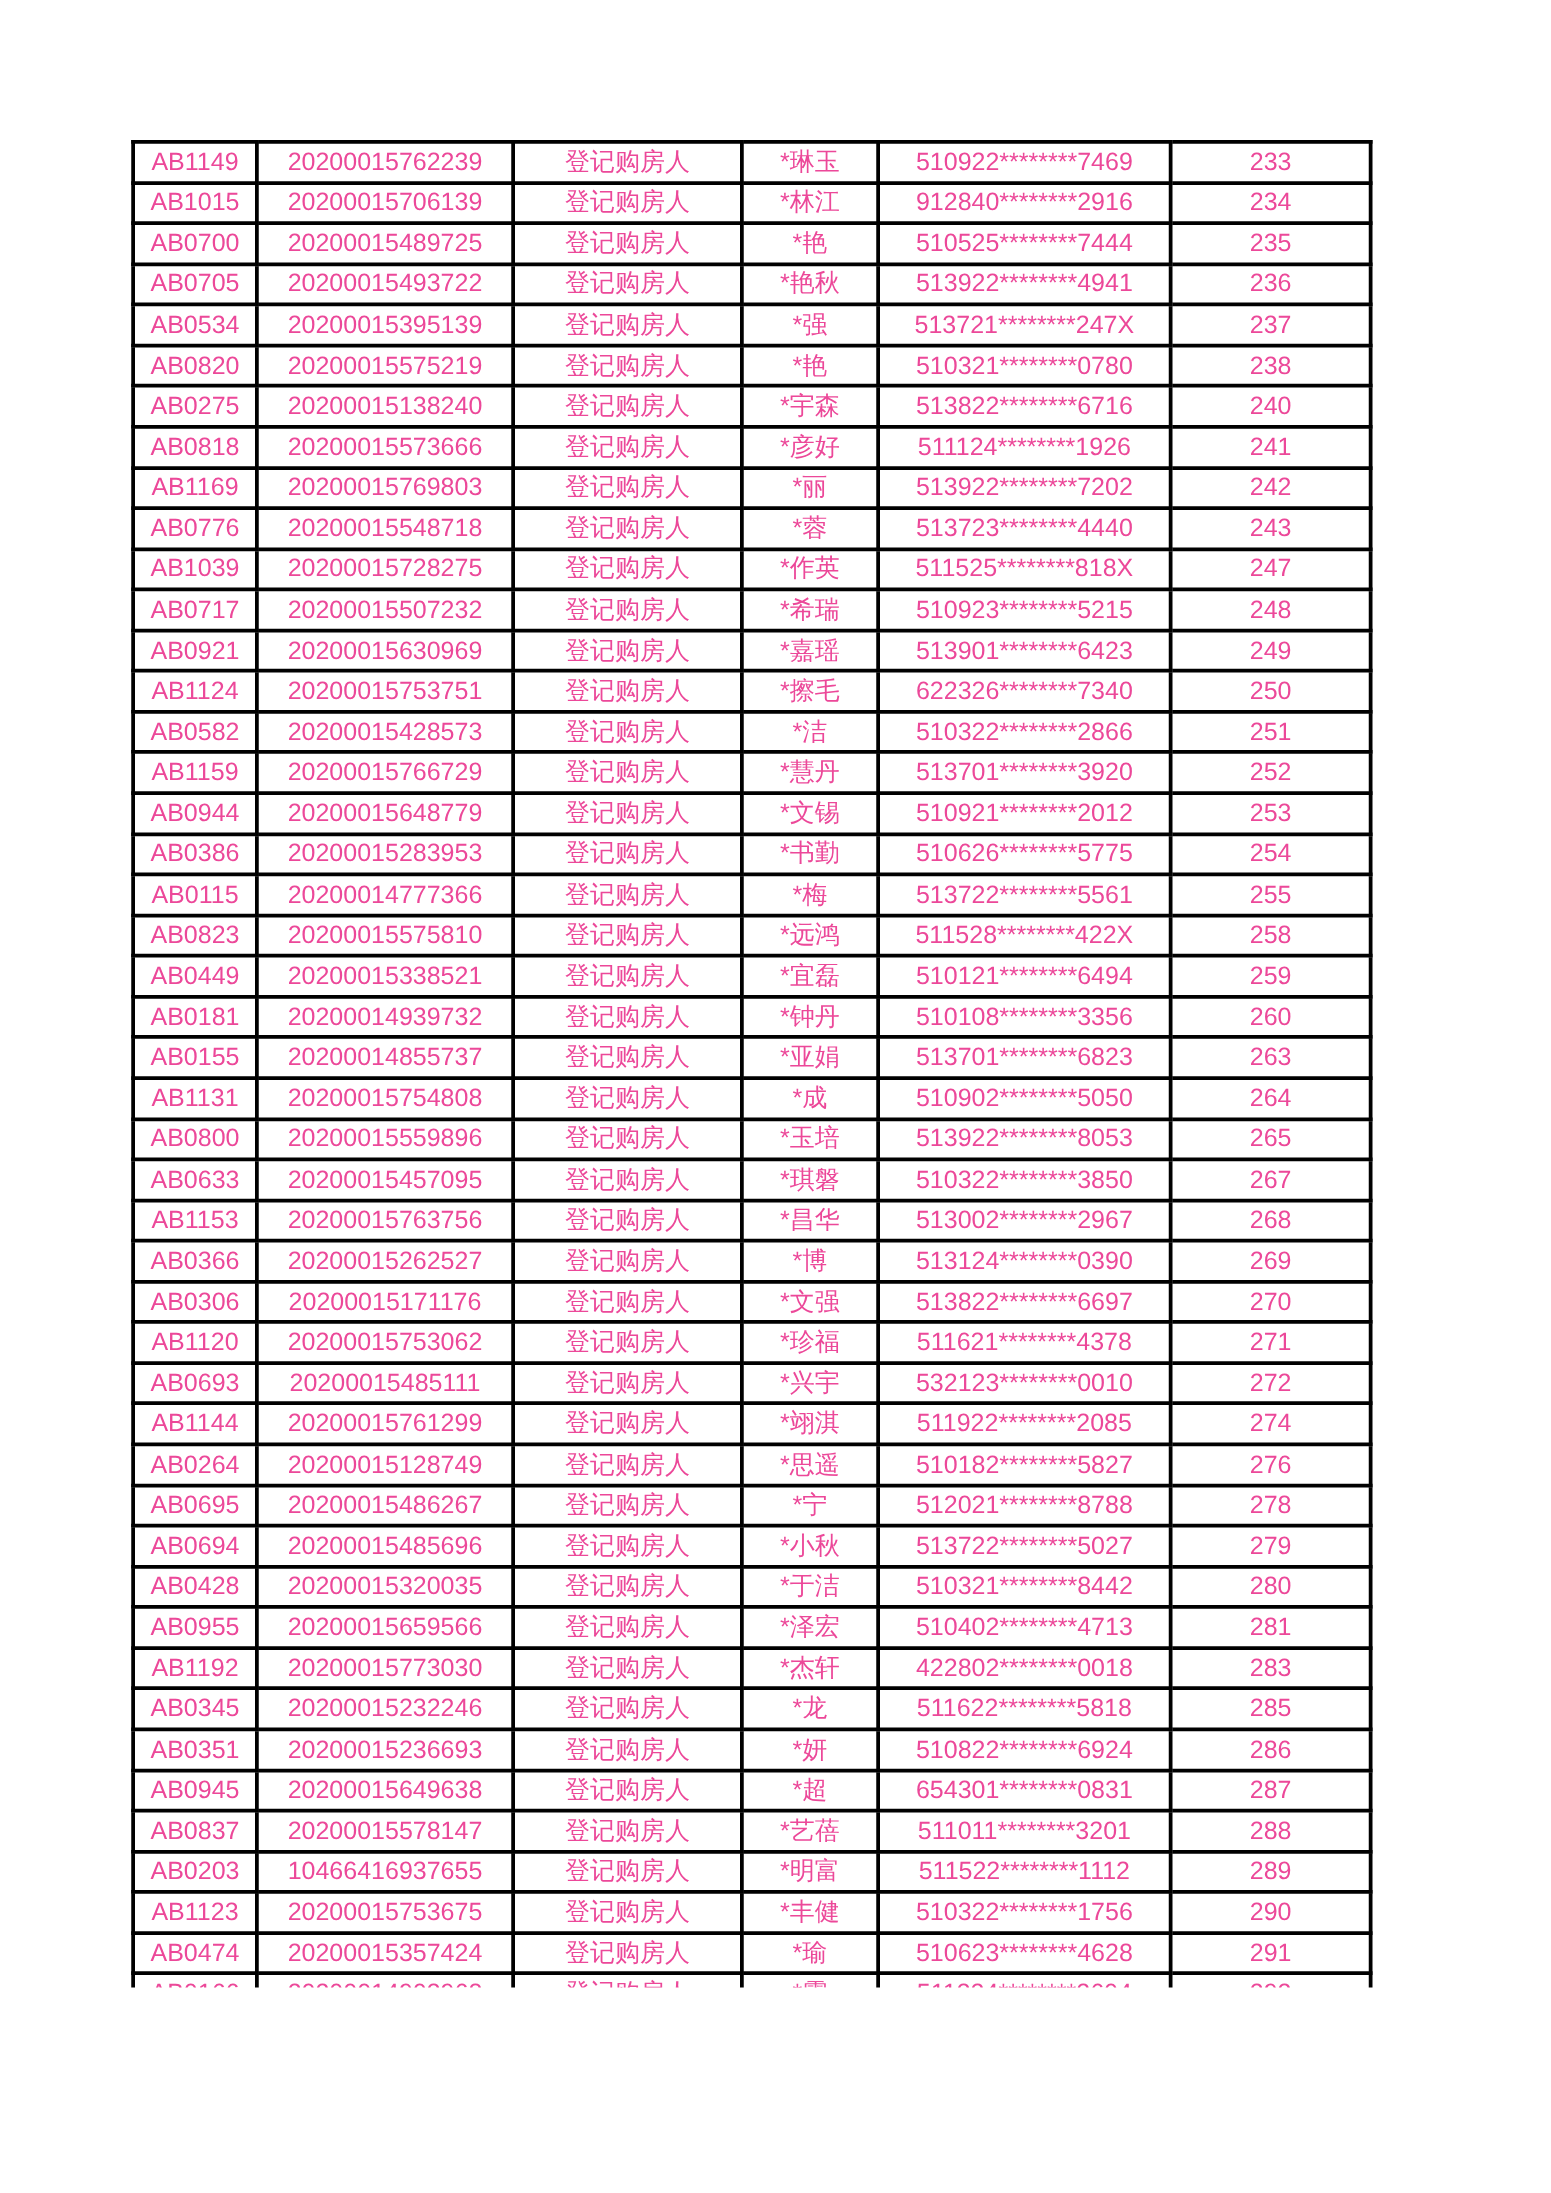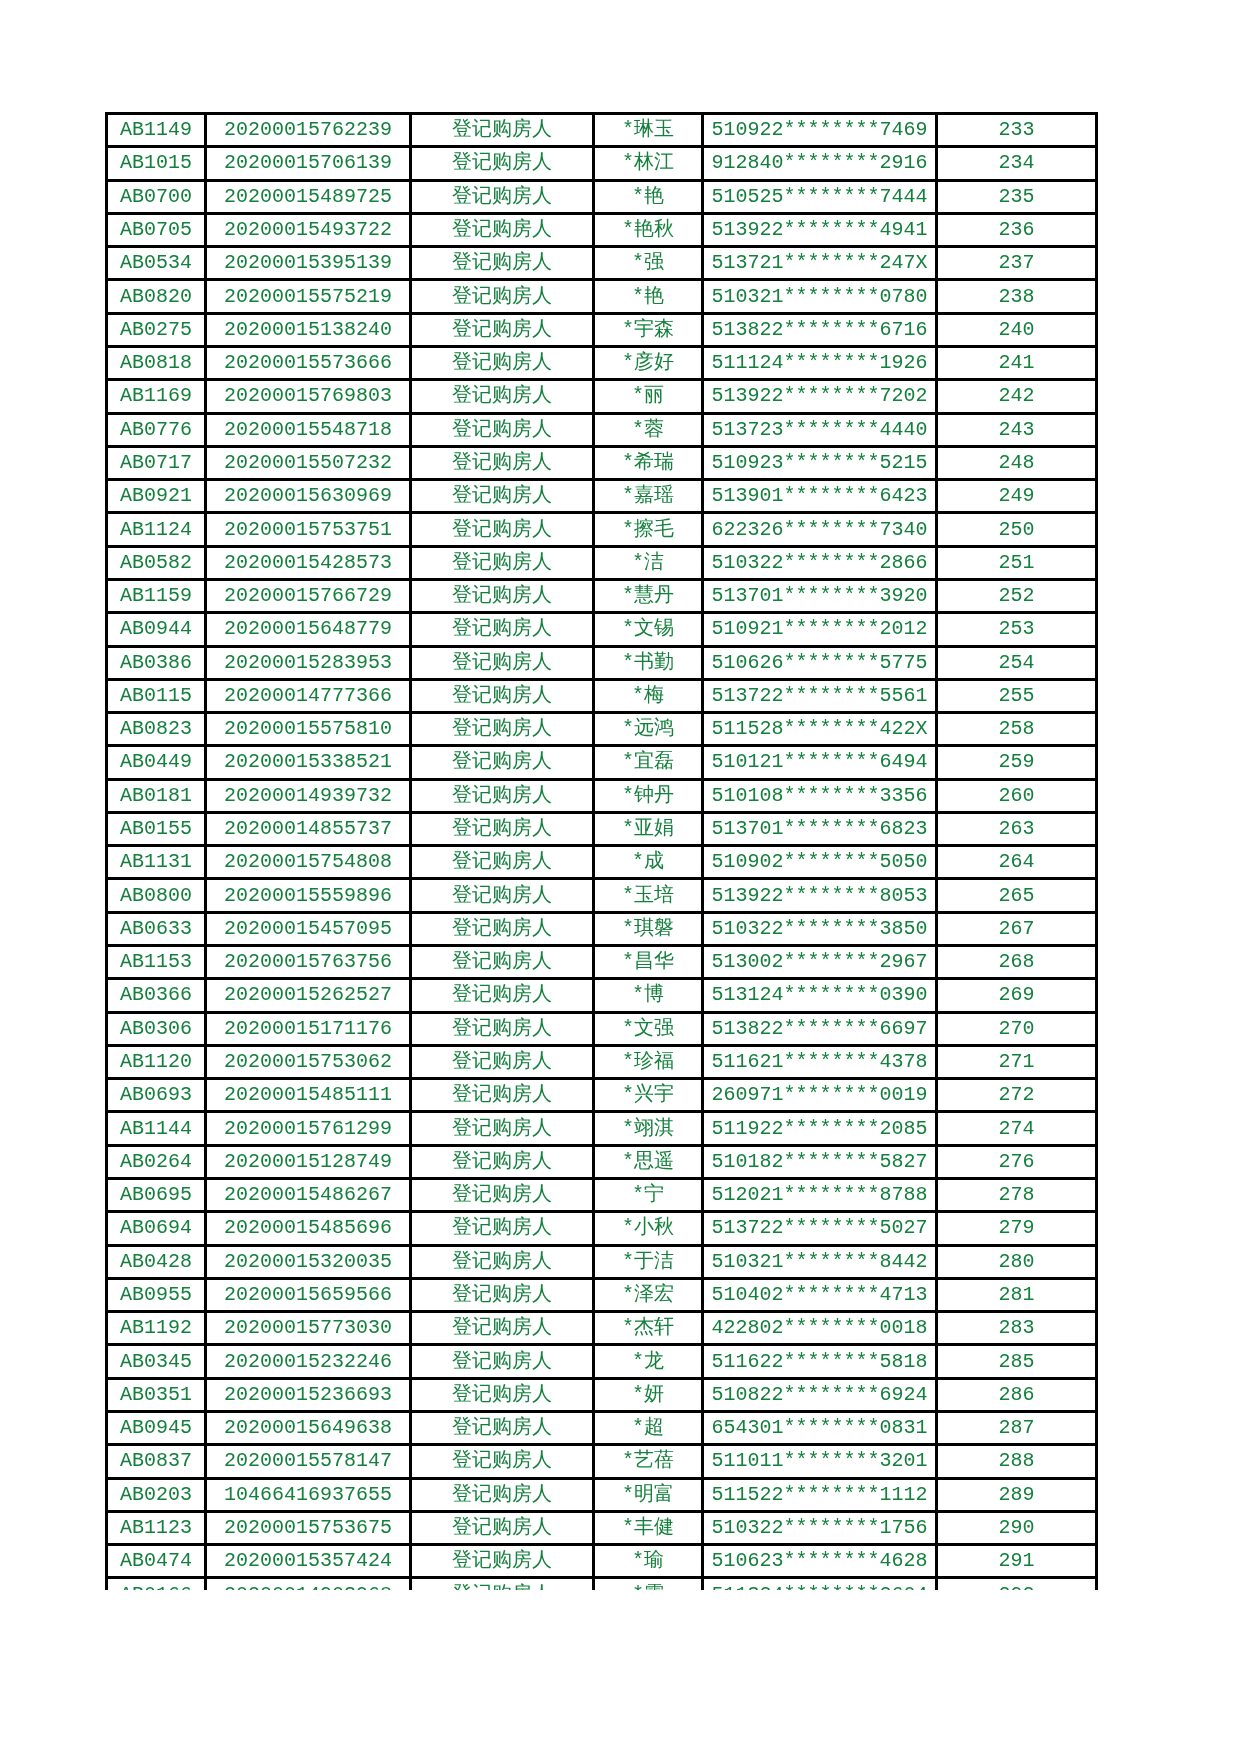--- a/index.html
+++ b/index.html
@@ -5,22 +5,22 @@
   html, body {
     margin: 0;
     padding: 0;
     background: #ffffff;
   }
   .page {
     position: relative;
     width: 1241px;
     height: 1590px;
     background: #ffffff;
-    font-family: Liberation Mono, monospace;
-    color: #15803d;
+    font-family: Liberation Sans, sans-serif;
+    color: #ec4899;
   }
   table.buyers {
     position: absolute;
     left: 105px;
     top: 112px;
     width: 990px;
     height: 1501px;
     border-collapse: collapse;
     table-layout: fixed;
     border: 3px solid #000000;
@@ -131,20 +131,28 @@
   </tr>
         <tr>
     <td>AB0776</td>
     <td>20200015548718</td>
     <td>登记购房人</td>
     <td>*蓉</td>
     <td>513723********4440</td>
     <td>243</td>
   </tr>
         <tr>
+    <td>AB1039</td>
+    <td>20200015728275</td>
+    <td>登记购房人</td>
+    <td>*作英</td>
+    <td>511525********818X</td>
+    <td>247</td>
+  </tr>
+        <tr>
     <td>AB0717</td>
     <td>20200015507232</td>
     <td>登记购房人</td>
     <td>*希瑞</td>
     <td>510923********5215</td>
     <td>248</td>
   </tr>
         <tr>
     <td>AB0921</td>
     <td>20200015630969</td>
@@ -287,21 +295,21 @@
     <td>登记购房人</td>
     <td>*珍福</td>
     <td>511621********4378</td>
     <td>271</td>
   </tr>
         <tr>
     <td>AB0693</td>
     <td>20200015485111</td>
     <td>登记购房人</td>
     <td>*兴宇</td>
-    <td>260971********0019</td>
+    <td>532123********0010</td>
     <td>272</td>
   </tr>
         <tr>
     <td>AB1144</td>
     <td>20200015761299</td>
     <td>登记购房人</td>
     <td>*翊淇</td>
     <td>511922********2085</td>
     <td>274</td>
   </tr>

